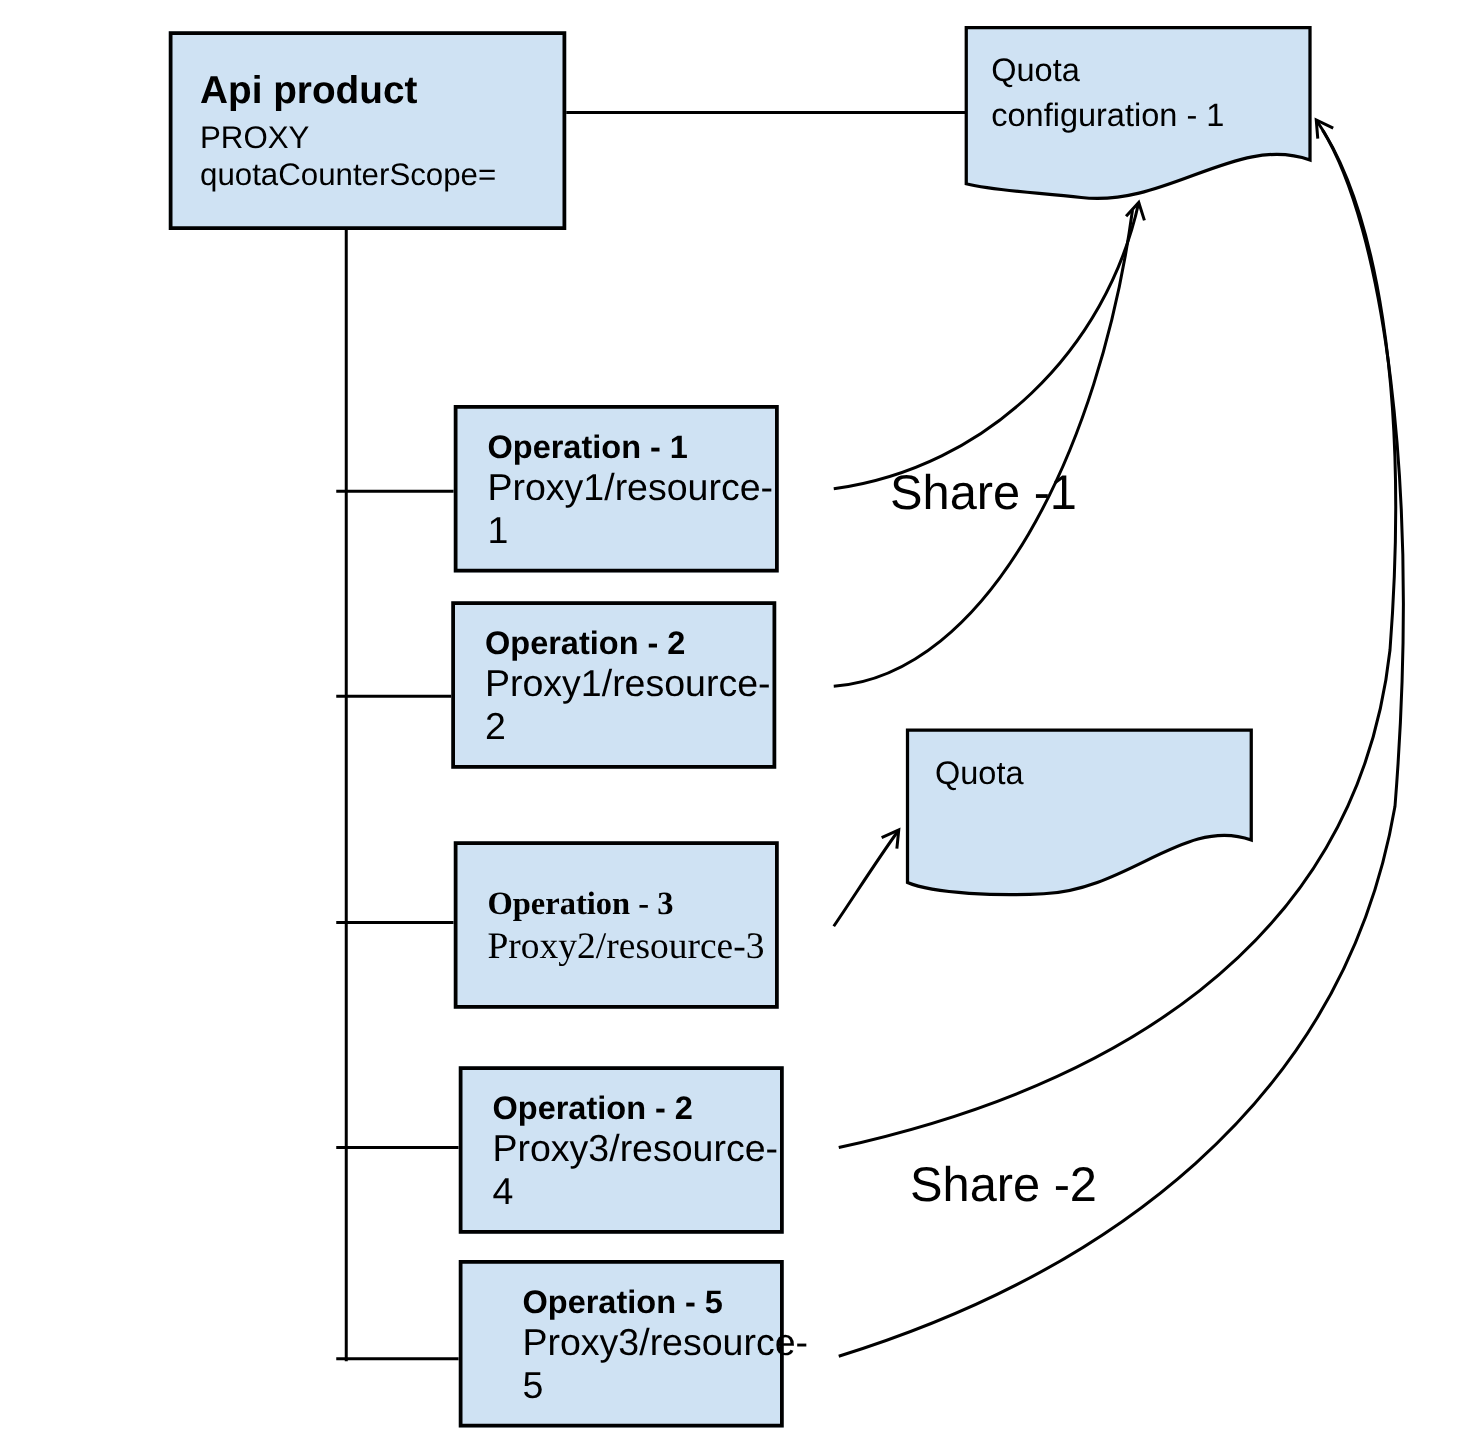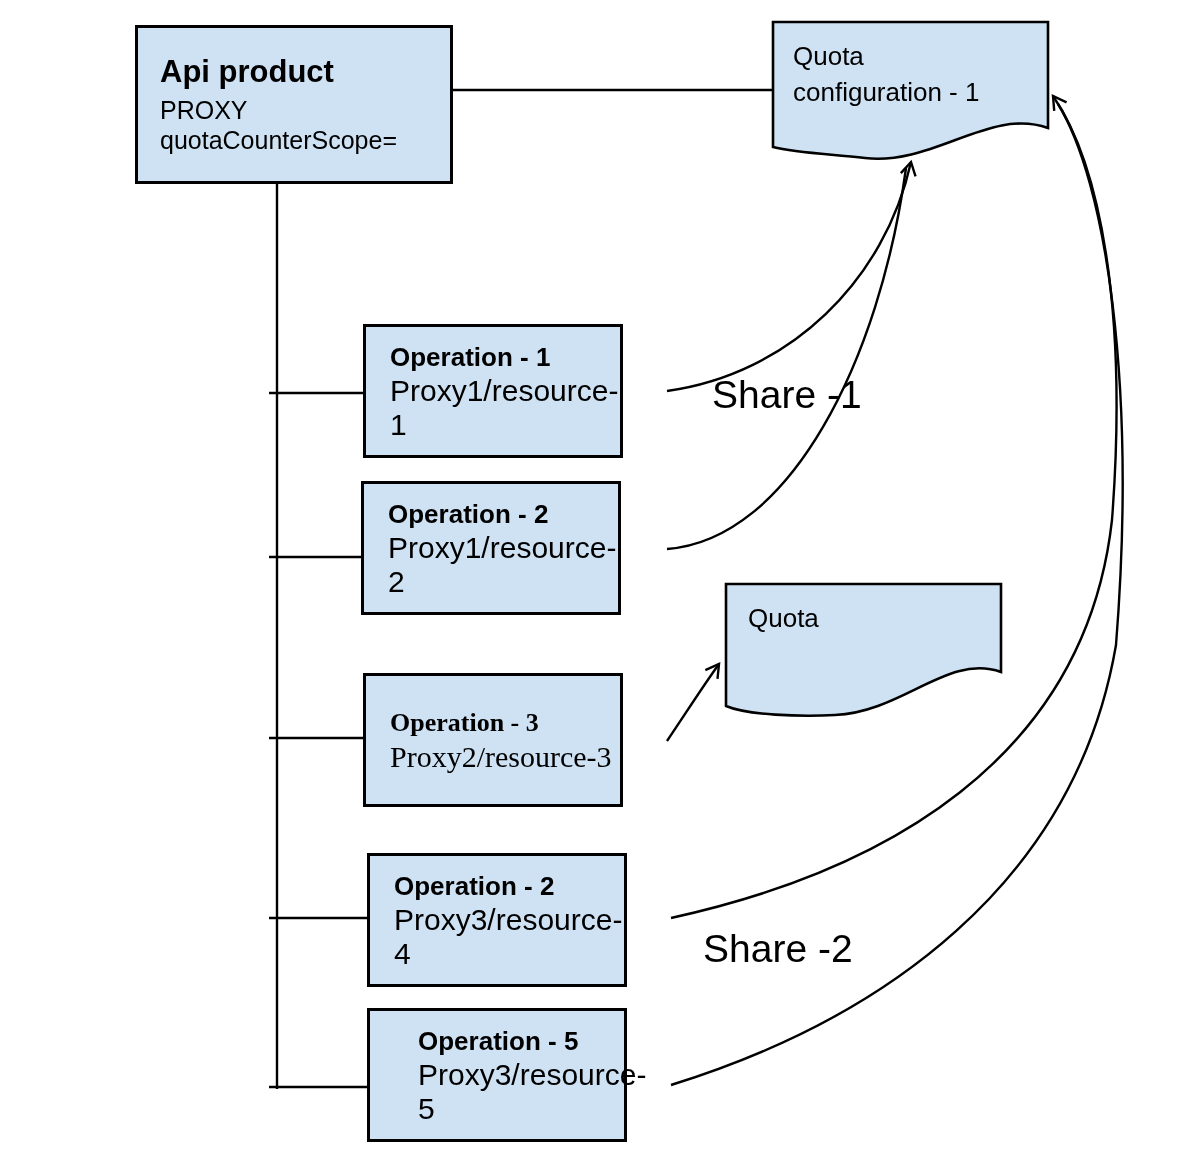--- a/index.html
+++ b/index.html
@@ -35,21 +35,21 @@
     font-size:26px;line-height:36px;
   }
   .qc1-label{left:793px;top:38px;}
   .qc2-label{left:748px;top:600px;}
   .edge-label{
     position:absolute;
     font-size:39px;line-height:46px;
     white-space:nowrap;
   }
   .share1{left:712px;top:372px;}
-  .share2{left:703px;top:926px;}
+  .share2{left:728px;top:926px;}
 </style>
 </head>
 <body>
 
 <div class="canvas">
 
   <svg class="connector-layer" viewBox="0 0 1180 1152" xmlns="http://www.w3.org/2000/svg">
     <defs>
       <marker id="arrowhead" markerUnits="userSpaceOnUse" markerWidth="34" markerHeight="34" viewBox="-17 -17 34 34" refX="0" refY="0" orient="auto">
         <path d="M -13 -7.5 L 0 0 L -13 7.5" fill="none" stroke="#000000" stroke-width="2.4"></path>

